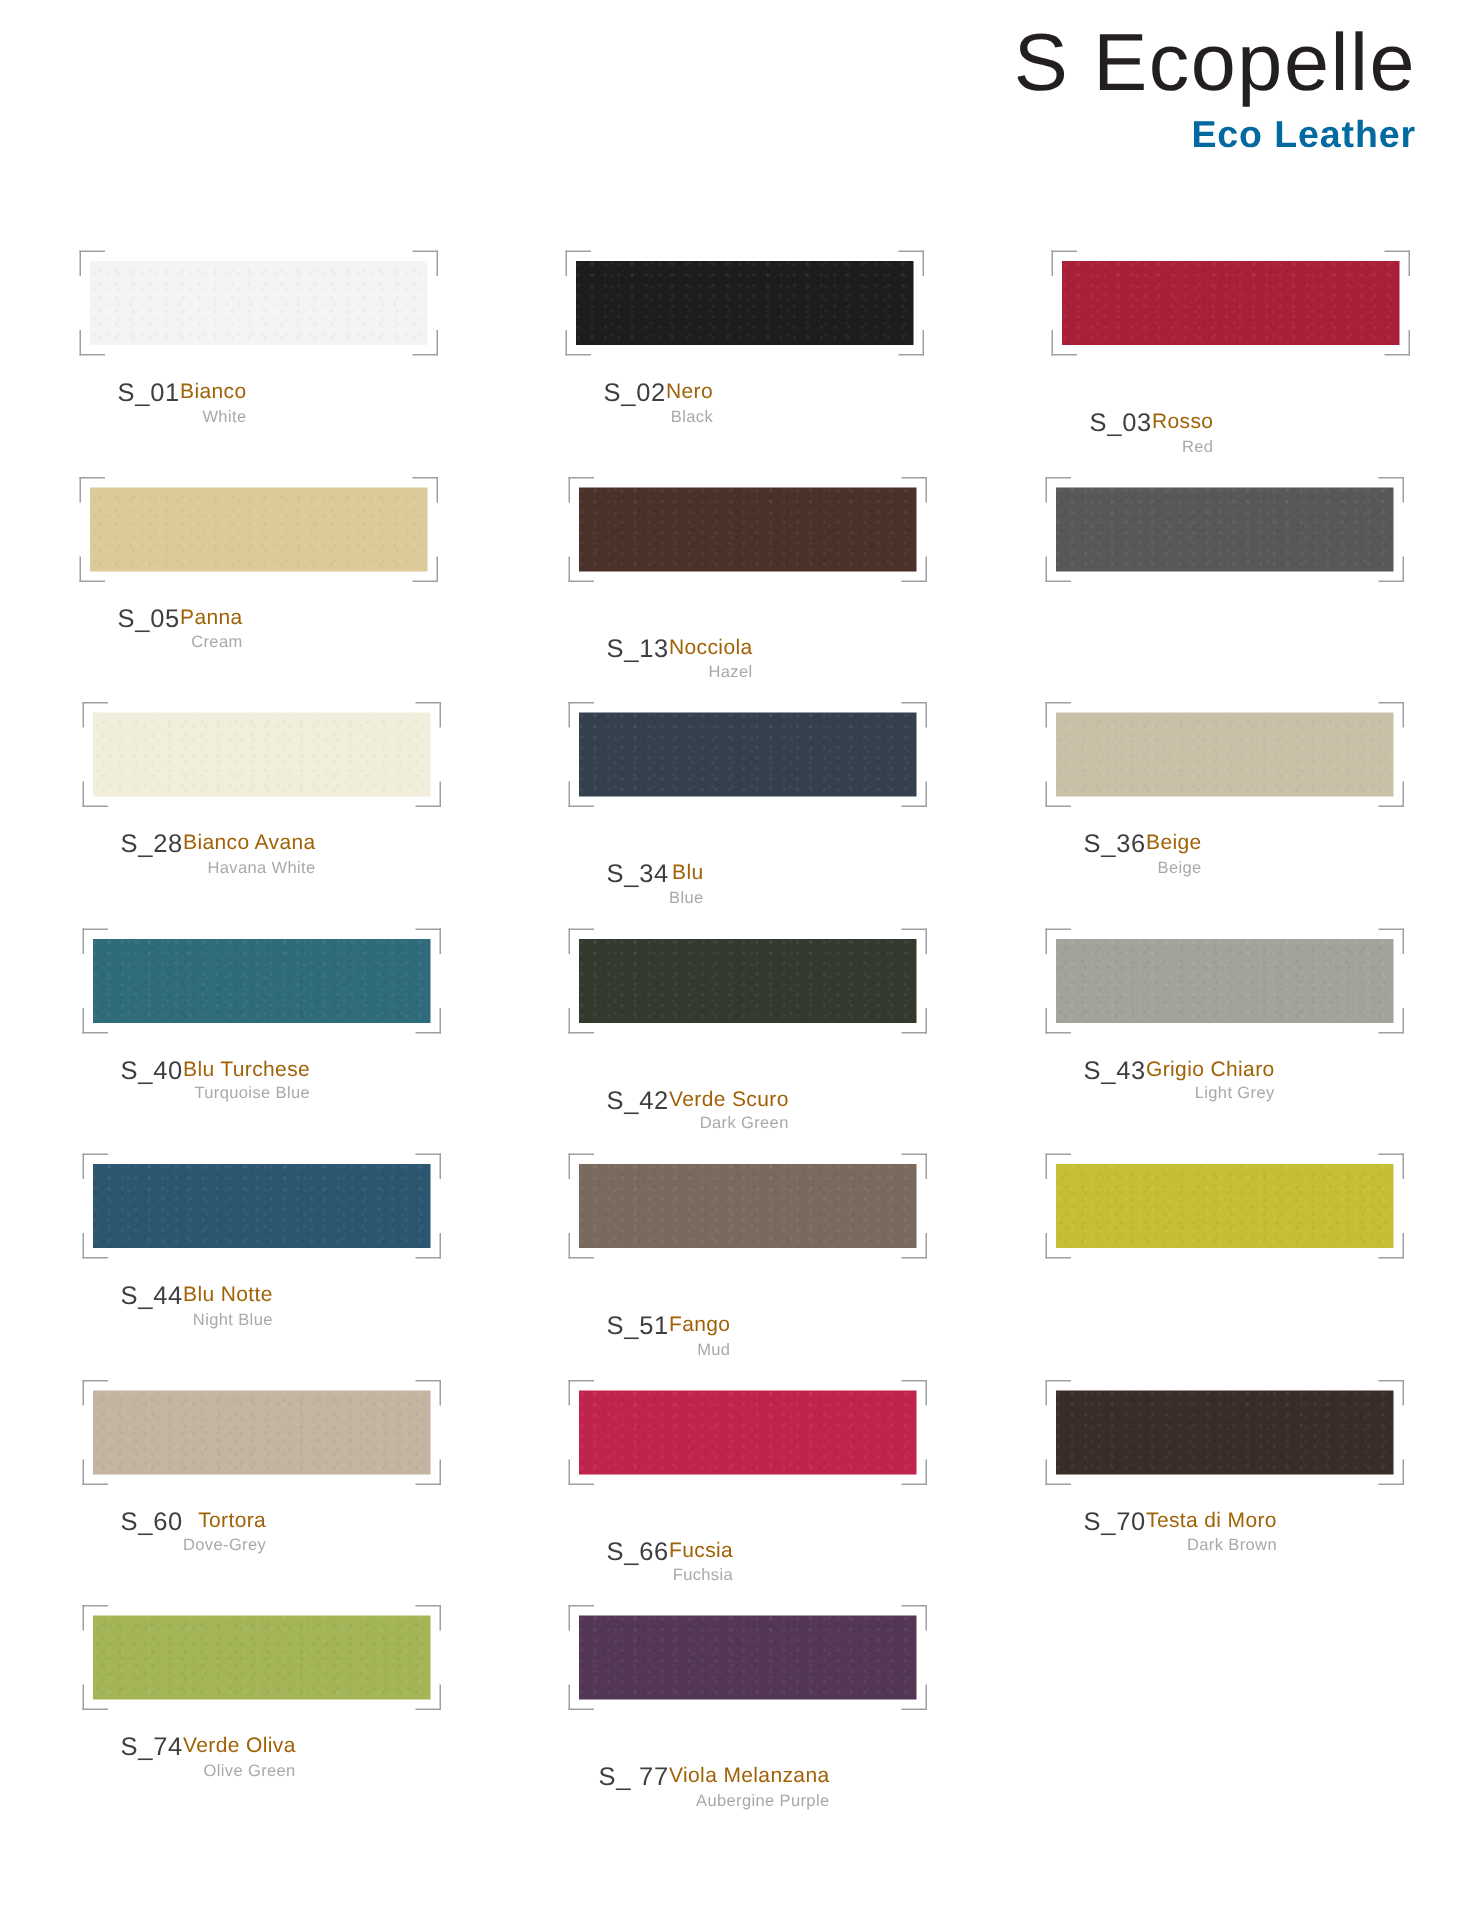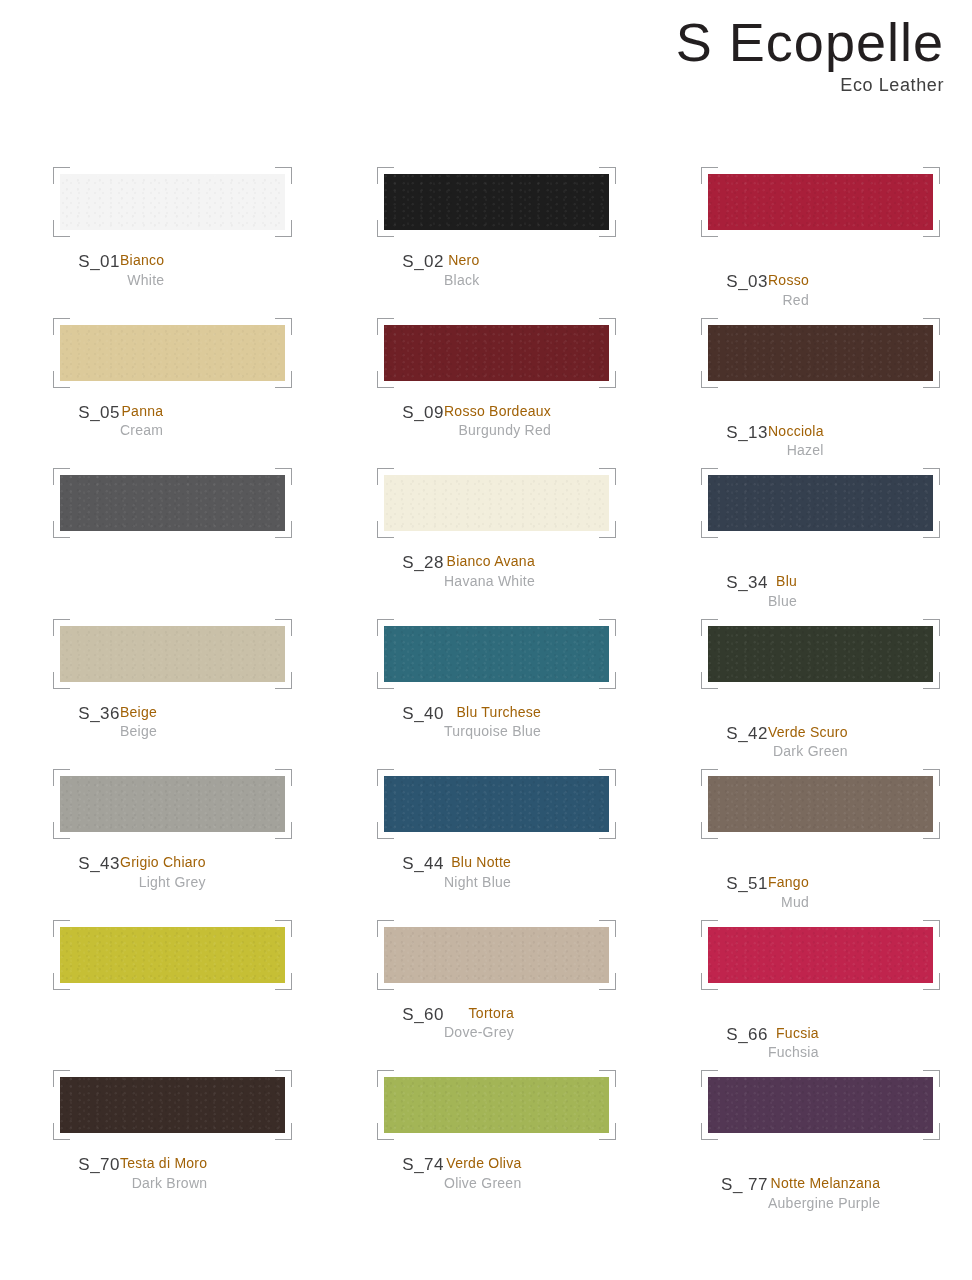--- a/index.html
+++ b/index.html
@@ -28,24 +28,24 @@
   }
   .header-title {
     font-size: 54px;
     font-weight: 400;
     letter-spacing: 1px;
     color: #231f20;
     line-height: 1.06;
     white-space: nowrap;
   }
   .header-subtitle {
-    font-size: 18px;
-    font-weight: 400;
+    font-size: 25px;
+    font-weight: 700;
     letter-spacing: 0.6px;
-    color: #404040;
+    color: #0369a1;
     line-height: 1.2;
     margin-top: 4px;
     white-space: nowrap;
   }
 
   
   .grid {
     position: absolute;
     top: 160px;
     left: 38px;
@@ -127,21 +127,21 @@
     white-space: nowrap;
   }
   .names { line-height: 1.18; }
   .name-it {
     font-size: 14px;
     color: #a16207;
     letter-spacing: 0.25px;
     white-space: nowrap;
   }
   .name-en {
-    font-size: 14px;
+    font-size: 11px;
     color: #a7a9ac;
     letter-spacing: 0.25px;
     white-space: nowrap;
     margin-top: 3px;
   }
 </style>
 </head>
 <body>
 
 <div class="page">
@@ -209,36 +209,20 @@
           <div class="bracket br"></div>
         </div>
         <div class="labels">
           <div class="code">S_05</div>
           <div class="names">
             <div class="name-it">Panna</div>
             <div class="name-en">Cream</div>
           </div>
         </div>
       </div>
-      <div class="cell col-2">
-        <div class="swatch-wrap">
-          <div class="swatch" style="background: rgb(111, 32, 38);"></div>
-          <div class="bracket tl"></div>
-          <div class="bracket tr"></div>
-          <div class="bracket bl"></div>
-          <div class="bracket br"></div>
-        </div>
-        <div class="labels">
-          <div class="code">S_09</div>
-          <div class="names">
-            <div class="name-it">Rosso Bordeaux</div>
-            <div class="name-en">Burgundy Red</div>
-          </div>
-        </div>
-      </div>
       <div class="cell col-3">
         <div class="swatch-wrap">
           <div class="swatch" style="background: rgb(74, 49, 42);"></div>
           <div class="bracket tl"></div>
           <div class="bracket tr"></div>
           <div class="bracket bl"></div>
           <div class="bracket br"></div>
         </div>
         <div class="labels">
           <div class="code">S_13</div>
@@ -462,20 +446,20 @@
         <div class="swatch-wrap">
           <div class="swatch" style="background: rgb(83, 55, 84);"></div>
           <div class="bracket tl"></div>
           <div class="bracket tr"></div>
           <div class="bracket bl"></div>
           <div class="bracket br"></div>
         </div>
         <div class="labels">
           <div class="code">S_ 77</div>
           <div class="names">
-            <div class="name-it">Notte Melanzana</div>
+            <div class="name-it">Viola Melanzana</div>
             <div class="name-en">Aubergine Purple</div>
           </div>
         </div>
       </div>
     </div>
 
 </div>
 
 </body></html>

